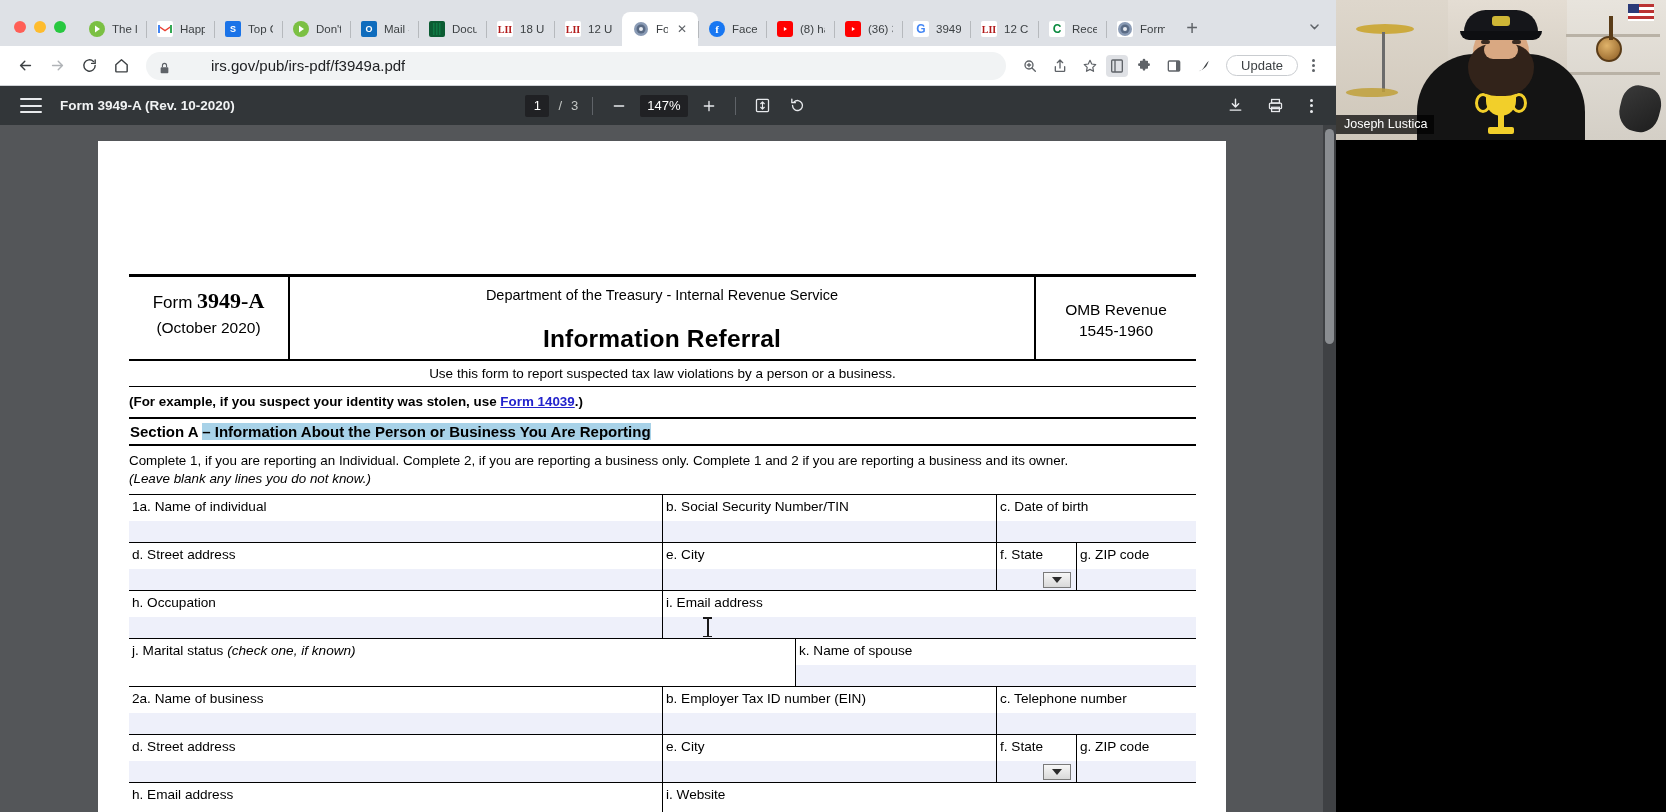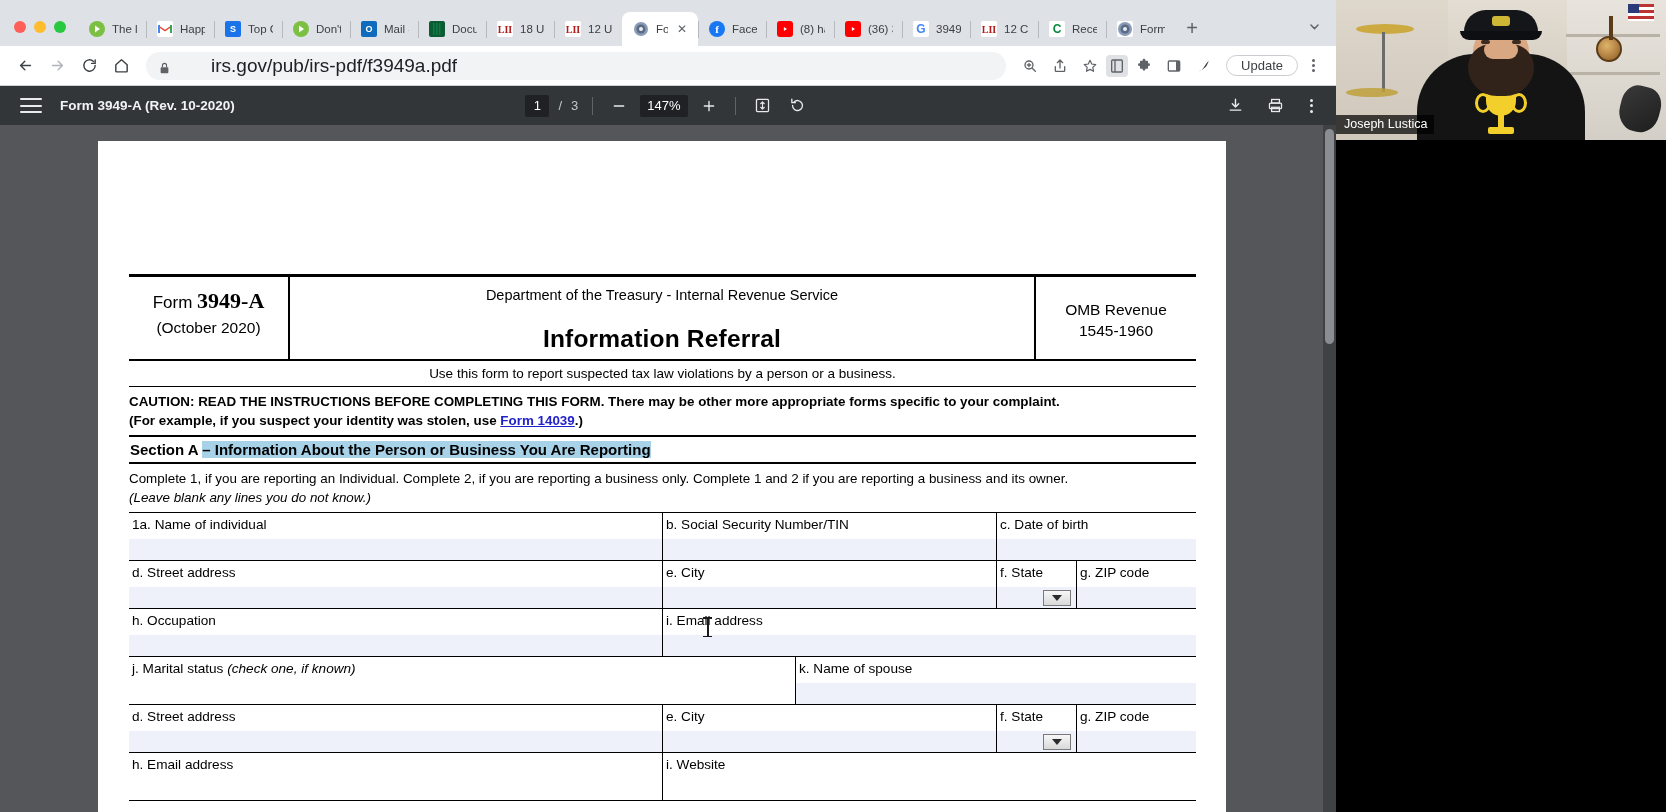--- a/index.html
+++ b/index.html
@@ -132,21 +132,21 @@
     background: #f1f3f4;
     border-radius: 14px;
     display: flex; align-items: center;
     padding: 0 13px;
     margin: 0 8px;
     gap: 9px;
     min-width: 0;
   }
   .lock { width: 11px; height: 12px; flex: none; }
   .url-text {
-    font-size: 19px; color: #202124;
+    font-size: 15px; color: #202124;
     white-space: nowrap; overflow: hidden; padding-left: 32px;
   }
   .omnibar-icons { display: flex; align-items: center; gap: 2px; flex: none; }
   .oi {
     width: 28px; height: 28px;
     display: flex; align-items: center; justify-content: center;
     color: #5f6368;
   }
   .oi svg { width: 16px; height: 16px; }
   .oi.boxed { background: #dfe1e5; border-radius: 4px; width: 22px; height: 22px; }
@@ -849,21 +849,20 @@
             </div>
             <div class="hdr-r">
               <div>OMB Revenue</div>
               <div>1545-1960</div>
             </div>
           </div>
 
           <div class="usenote">Use this form to report suspected tax law violations by a person or a business.</div>
 
           <div class="caution">
-            <div>CAUTION: READ THE INSTRUCTIONS BEFORE COMPLETING THIS FORM. There may be other more appropriate forms specific to your complaint.</div>
             <div><span>(For example, if you suspect your identity was stolen, use </span><a href="#">Form 14039</a><span>.)</span></div>
           </div>
 
           <div class="secbar"><span>Section A </span><span class="hl">– Information About the Person or Business You Are Reporting</span></div>
 
           <div class="instr">
             <div>Complete 1, if you are reporting an Individual. Complete 2, if you are reporting a business only. Complete 1 and 2 if you are reporting a business and its owner.</div>
             <i>(Leave blank any lines you do not know.)</i>
           </div>
 
@@ -920,20 +919,34 @@
             <div class="row">
               <div class="cell w-marital">
                 <span class="lbl"><span>j. Marital status </span><i>(check one, if known)</i></span>
               </div>
               <div class="cell w-spouse">
                 <span class="lbl">k. Name of spouse</span>
                 <span class="fill"></span>
               </div>
             </div>
 
+            <div class="row">
+              <div class="cell w-a">
+                <span class="lbl">2a. Name of business</span>
+                <span class="fill"></span>
+              </div>
+              <div class="cell w-b">
+                <span class="lbl">b. Employer Tax ID number (EIN)</span>
+                <span class="fill"></span>
+              </div>
+              <div class="cell w-c">
+                <span class="lbl">c. Telephone number</span>
+                <span class="fill"></span>
+              </div>
+            </div>
 
             <div class="row">
               <div class="cell w-a">
                 <span class="lbl">d. Street address</span>
                 <span class="fill"></span>
               </div>
               <div class="cell w-b">
                 <span class="lbl">e. City</span>
                 <span class="fill"></span>
               </div>

